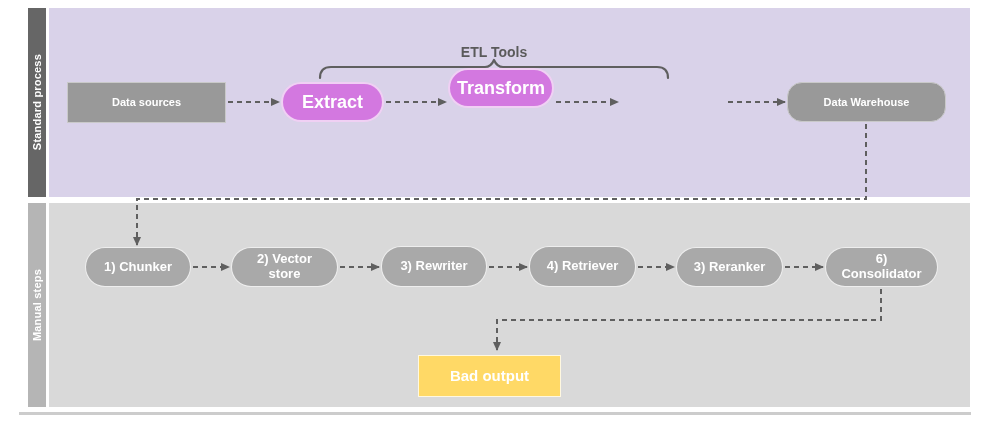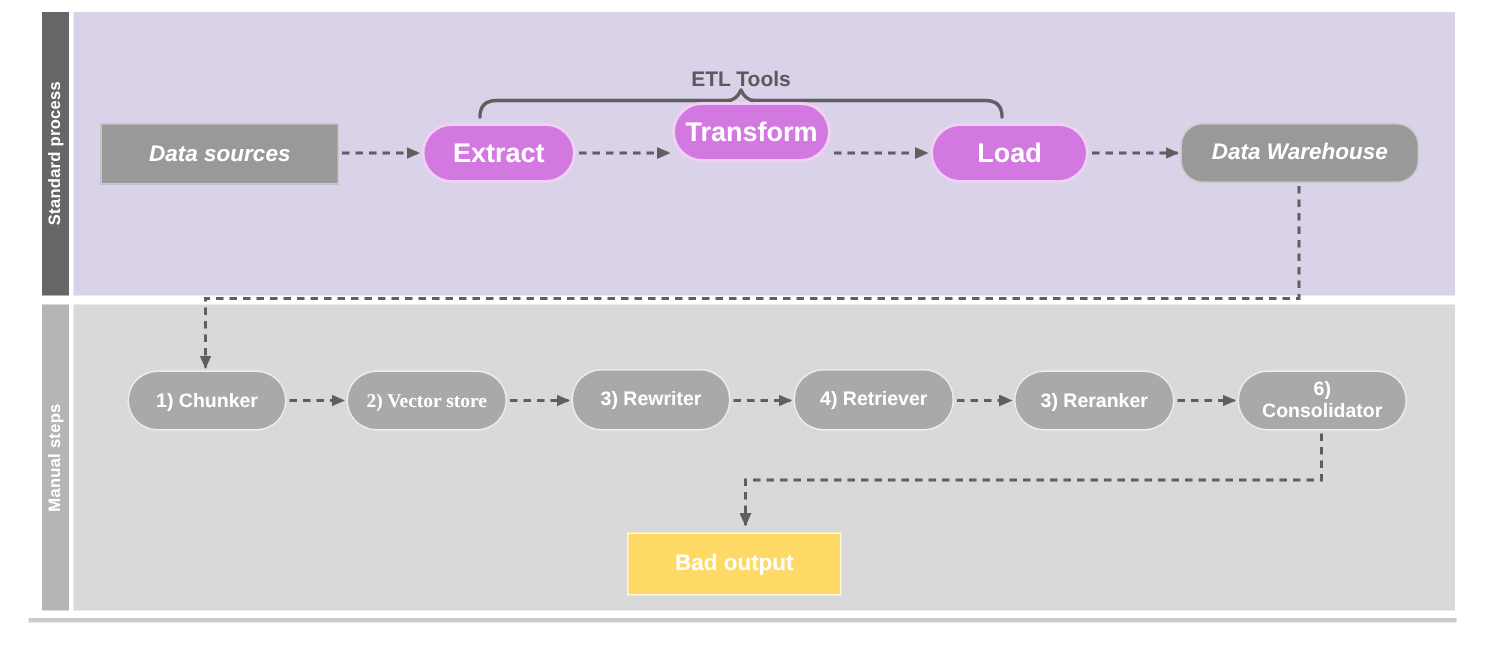--- a/index.html
+++ b/index.html
@@ -38,21 +38,21 @@
   svg.connectors { position: absolute; left: 0; top: 0; width: 1003px; height: 430px; z-index: 2; pointer-events: none; }
   .conn { fill: none; stroke: var(--connector); stroke-width: 2; stroke-dasharray: 5 4; }
   .brace { fill: none; stroke: var(--connector); stroke-width: 2.2; stroke-linecap: round; stroke-linejoin: round; }
   marker path { fill: var(--connector); }
 
   
   .node {
     position: absolute; z-index: 3; display: flex; align-items: center; justify-content: center;
     color: var(--label-text); font-weight: bold; text-align: center; line-height: 1.15;
   }
-  .rect-node { background: var(--node-gray); border: 1px solid #c9c9c9; font-size: 15px; font-style: italic; }
+  .rect-node { background: var(--node-gray); border: 1px solid #c9c9c9; font-size: 11px; }
   .pill { border-radius: 20px; font-size: 18px; }
   .pill-magenta { background: var(--pill-magenta); border: 2px solid rgba(255,255,255,0.65); }
   .pill-gray { background: var(--pill-gray); border: 1.5px solid rgba(255,255,255,0.8); font-size: 13px; padding: 0 10px; }
   .yellow-node { background: var(--output-yellow); border: 1.5px solid rgba(255,255,255,0.8); font-size: 15px; }
 
   
   .etl-label {
     position: absolute; z-index: 3; left: 434px; top: 44px; width: 120px; text-align: center;
     color: var(--annotation-text); font-weight: bold; font-size: 14px;
   }
@@ -92,25 +92,24 @@
     <path class="conn" d="M638,267 H674" marker-end="url(#arw)"></path>
     <path class="conn" d="M785,267 H823" marker-end="url(#arw)"></path>
     <path class="conn" d="M881,289 V320 H497 V350" marker-end="url(#arw)"></path>
   </svg>
 
   <div class="etl-label">ETL Tools</div>
 
   <div class="node rect-node" style="left:67px; top:82px; width:159px; height:41px;">Data sources</div>
   <div class="node pill pill-magenta" style="left:281px; top:82px; width:103px; height:40px;">Extract</div>
   <div class="node pill pill-magenta" style="left:448px; top:68px; width:106px; height:40px;">Transform</div>
-  <div class="node pill pill-magenta" style="left:620px; top:82px; width:106px; height:40px;">Load</div>
   <div class="node rect-node" style="left:787px; top:82px; width:159px; height:40px;border-radius:15px;">Data Warehouse</div>
 
   <div class="node pill pill-gray" style="left:85px; top:247px; width:106px; height:40px;">1) Chunker</div>
-  <div class="node pill pill-gray" style="left:231px; top:247px; width:107px; height:40px;font-family:Liberation Serif, serif;">2) Vector store</div>
+  <div class="node pill pill-gray" style="left:231px; top:247px; width:107px; height:40px;">2) Vector store</div>
   <div class="node pill pill-gray" style="left:381px; top:246px; width:106px; height:41px;">3) Rewriter</div>
   <div class="node pill pill-gray" style="left:529px; top:246px; width:107px; height:41px;">4) Retriever</div>
   <div class="node pill pill-gray" style="left:676px; top:247px; width:107px; height:40px;">3) Reranker</div>
   <div class="node pill pill-gray" style="left:825px; top:247px; width:113px; height:40px;">6) Consolidator</div>
 
   <div class="node yellow-node" style="left:418px; top:355px; width:143px; height:42px;">Bad output</div>
 
   <div class="bottom-rule"></div>
 </div>
 

